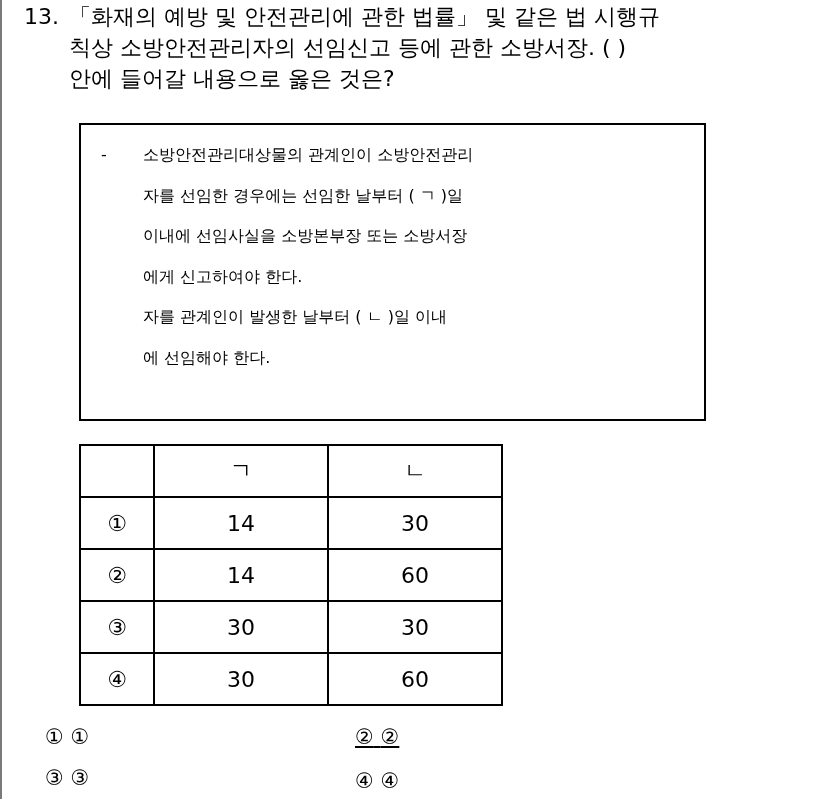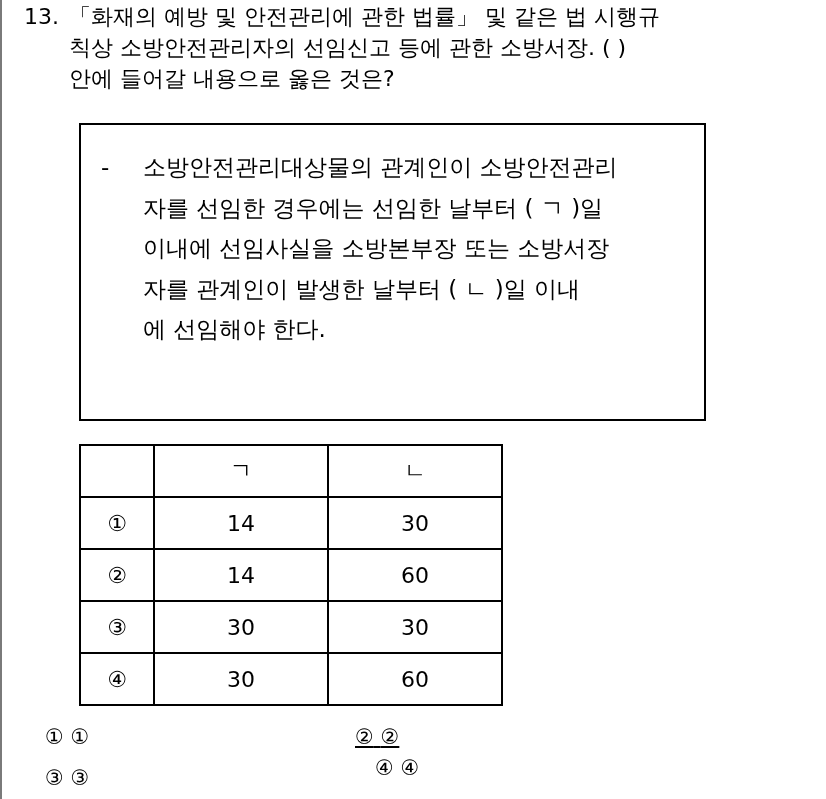--- a/index.html
+++ b/index.html
@@ -5,21 +5,21 @@
   html, body { margin: 0; padding: 0; background: #ffffff; }
   body { width: 826px; height: 799px; position: relative; overflow: hidden;
          font-family: "DejaVu Sans", "Liberation Sans", sans-serif; color: #000; }
   .left-rule { position: absolute; left: 0; top: 0; width: 2px; height: 799px; background: #7a7a7a; }
   .question { position: absolute; left: 24px; top: 1px; width: 780px; font-size: 22px; line-height: 31px; }
   .q-line { white-space: nowrap; }
   .q-line.indent { padding-left: 45px; }
   .qnum { display: inline-block; width: 45px; }
   .box { position: absolute; left: 79px; top: 123px; width: 623px; height: 294px;
          border: 2px solid #000; box-sizing: content-box; }
-  .box-inner { padding: 10px 0 0 20px; font-size: 23px; line-height: 40.5px; margin-top: 12px; }
+  .box-inner { padding: 10px 0 0 20px; font-size: 16px; line-height: 40.5px; }
   .bullet-line { white-space: nowrap; }
   .dash { display: inline-block; width: 42px; }
   .cont { padding-left: 42px; white-space: nowrap; }
   table.answers { position: absolute; left: 79px; top: 444px; border-collapse: collapse;
                   font-size: 22px; }
   table.answers td { border: 2px solid #000; height: 50px; text-align: center; padding: 0; }
   table.answers td.c0 { width: 72px; }
   table.answers td.c1 { width: 172px; }
   table.answers td.c2 { width: 172px; }
   .choices { position: absolute; left: 45px; top: 725px; font-size: 21px; }
@@ -35,20 +35,21 @@
   <div class="q-line indent">칙상 소방안전관리자의 선임신고 등에 관한 소방서장. ( )</div>
   <div class="q-line indent">안에 들어갈 내용으로 옳은 것은?</div>
 </div>
 
 <div class="box">
   <div class="box-inner">
     <div>
       <div class="bullet-line"><span class="dash">-</span><span>소방안전관리대상물의  관계인이  소방안전관리</span></div>
       <div class="cont">자를 선임한 경우에는 선임한 날부터 ( ㄱ )일</div>
       <div class="cont">이내에 선임사실을 소방본부장 또는 소방서장</div>
+      <div class="cont">에게 신고하여야 한다.</div>
     </div>
     <div>
       <div class="cont">자를 관계인이 발생한 날부터 ( ㄴ )일 이내</div>
       <div class="cont">에 선임해야 한다.</div>
     </div>
   </div>
 </div>
 
 <table class="answers">
   <tbody>
@@ -77,14 +78,14 @@
     <td class="c1">30</td>
     <td class="c2">60</td>
   </tr>
 </tbody>
   </table>
 
 <div class="choices">
   <div class="choice" style="left:0; top:0;"><span>①</span> <span>①</span></div>
   <div class="choice" style="left:310px; top:0;text-decoration:underline;"><span>②</span> <span>②</span></div>
   <div class="choice" style="left:0; top:41px;"><span>③</span> <span>③</span></div>
-  <div class="choice" style="left:310px; top:31px;margin-left:20px;"><span>④</span> <span>④</span></div>
+  <div class="choice" style="left:310px; top:44px;"><span>④</span> <span>④</span></div>
 </div>
 
 </body></html>

